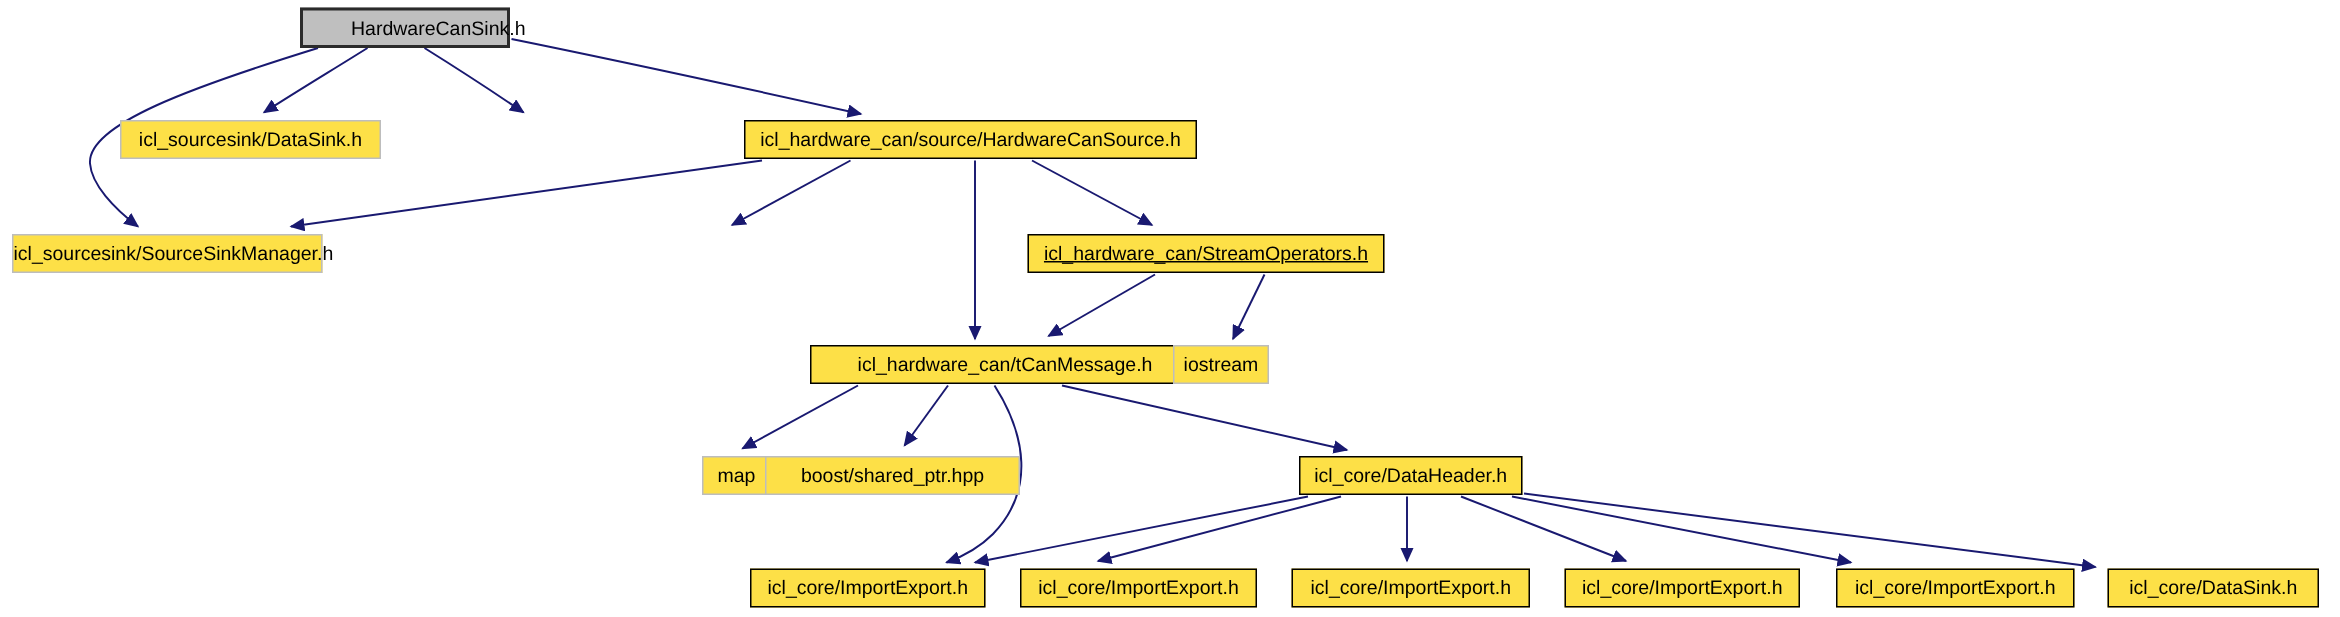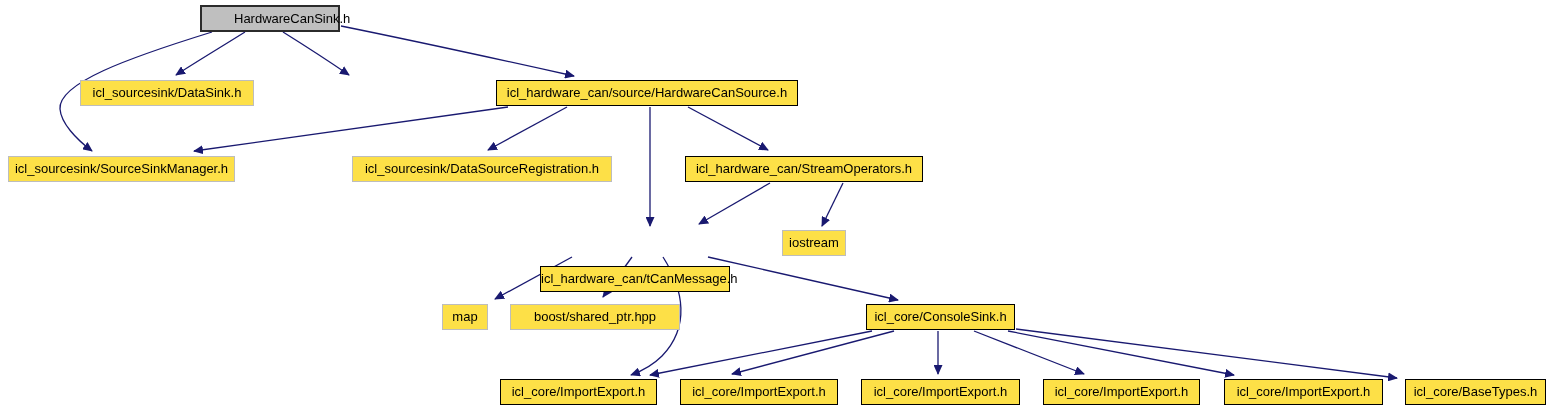--- a/index.html
+++ b/index.html
@@ -86,41 +86,40 @@
     <path class="edge" d="M1016,329 L1397,378" marker-end="url(#ah)"></path>
   </svg>
 
   <div class="node root" style="left:200px; top:5px; width:140px;padding-left:32px;">HardwareCanSink.h</div>
 
   <div class="node external" style="left:80px; top:80px; width:174px;">icl_sourcesink/DataSink.h</div>
 
 
   <div class="node documented" style="left:496px; top:80px; width:302px;">icl_hardware_can/source/HardwareCanSource.h</div>
 
-  <div class="node external" style="left:8px; top:156px; width:227px;">icl_sourcesink/SourceSinkManager.h</div>
+  <div class="node external" style="left:8px; top:156px; width:207px;">icl_sourcesink/SourceSinkManager.h</div>
 
-  <div class="node external" style="left:352px; top:156px; width:260px;">icl_sourcesink/DataSourceRegistration.h</div>
 
-  <div class="node documented" style="left:685px; top:156px; width:238px;">icl_hardware_can/StreamOperators.h</div>
+  <div class="node documented" style="left:685px; top:156px; width:238px;text-decoration:underline;">icl_hardware_can/StreamOperators.h</div>
 
-  <div class="node documented" style="left:540px; top:230px; width:190px;margin-top:36px;">icl_hardware_can/tCanMessage.h</div>
+  <div class="node documented" style="left:540px; top:230px; width:260px;">icl_hardware_can/tCanMessage.h</div>
 
   <div class="node external" style="left:782px; top:230px; width:64px;">iostream</div>
 
-  <div class="node external" style="left:442px; top:304px; width:46px;">map</div>
+  <div class="node external" style="left:468px; top:304px; width:46px;">map</div>
 
   <div class="node external" style="left:510px; top:304px; width:170px;">boost/shared_ptr.hpp</div>
 
-  <div class="node documented" style="left:866px; top:304px; width:149px;">icl_core/ConsoleSink.h</div>
+  <div class="node documented" style="left:866px; top:304px; width:149px;">icl_core/DataHeader.h</div>
 
   <div class="node documented" style="left:500px; top:379px; width:157px;">icl_core/ImportExport.h</div>
 
   <div class="node documented" style="left:680px; top:379px; width:158px;">icl_core/ImportExport.h</div>
 
   <div class="node documented" style="left:861px; top:379px; width:159px;">icl_core/ImportExport.h</div>
 
   <div class="node documented" style="left:1043px; top:379px; width:157px;">icl_core/ImportExport.h</div>
 
   <div class="node documented" style="left:1224px; top:379px; width:159px;">icl_core/ImportExport.h</div>
 
-  <div class="node documented" style="left:1405px; top:379px; width:141px;">icl_core/BaseTypes.h</div>
+  <div class="node documented" style="left:1405px; top:379px; width:141px;">icl_core/DataSink.h</div>
 
 </div>
 
 </body></html>

